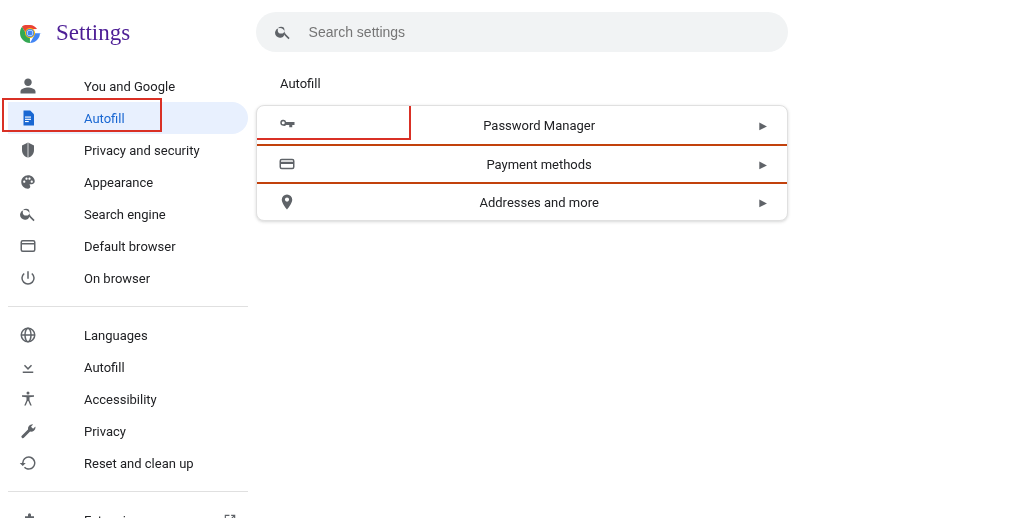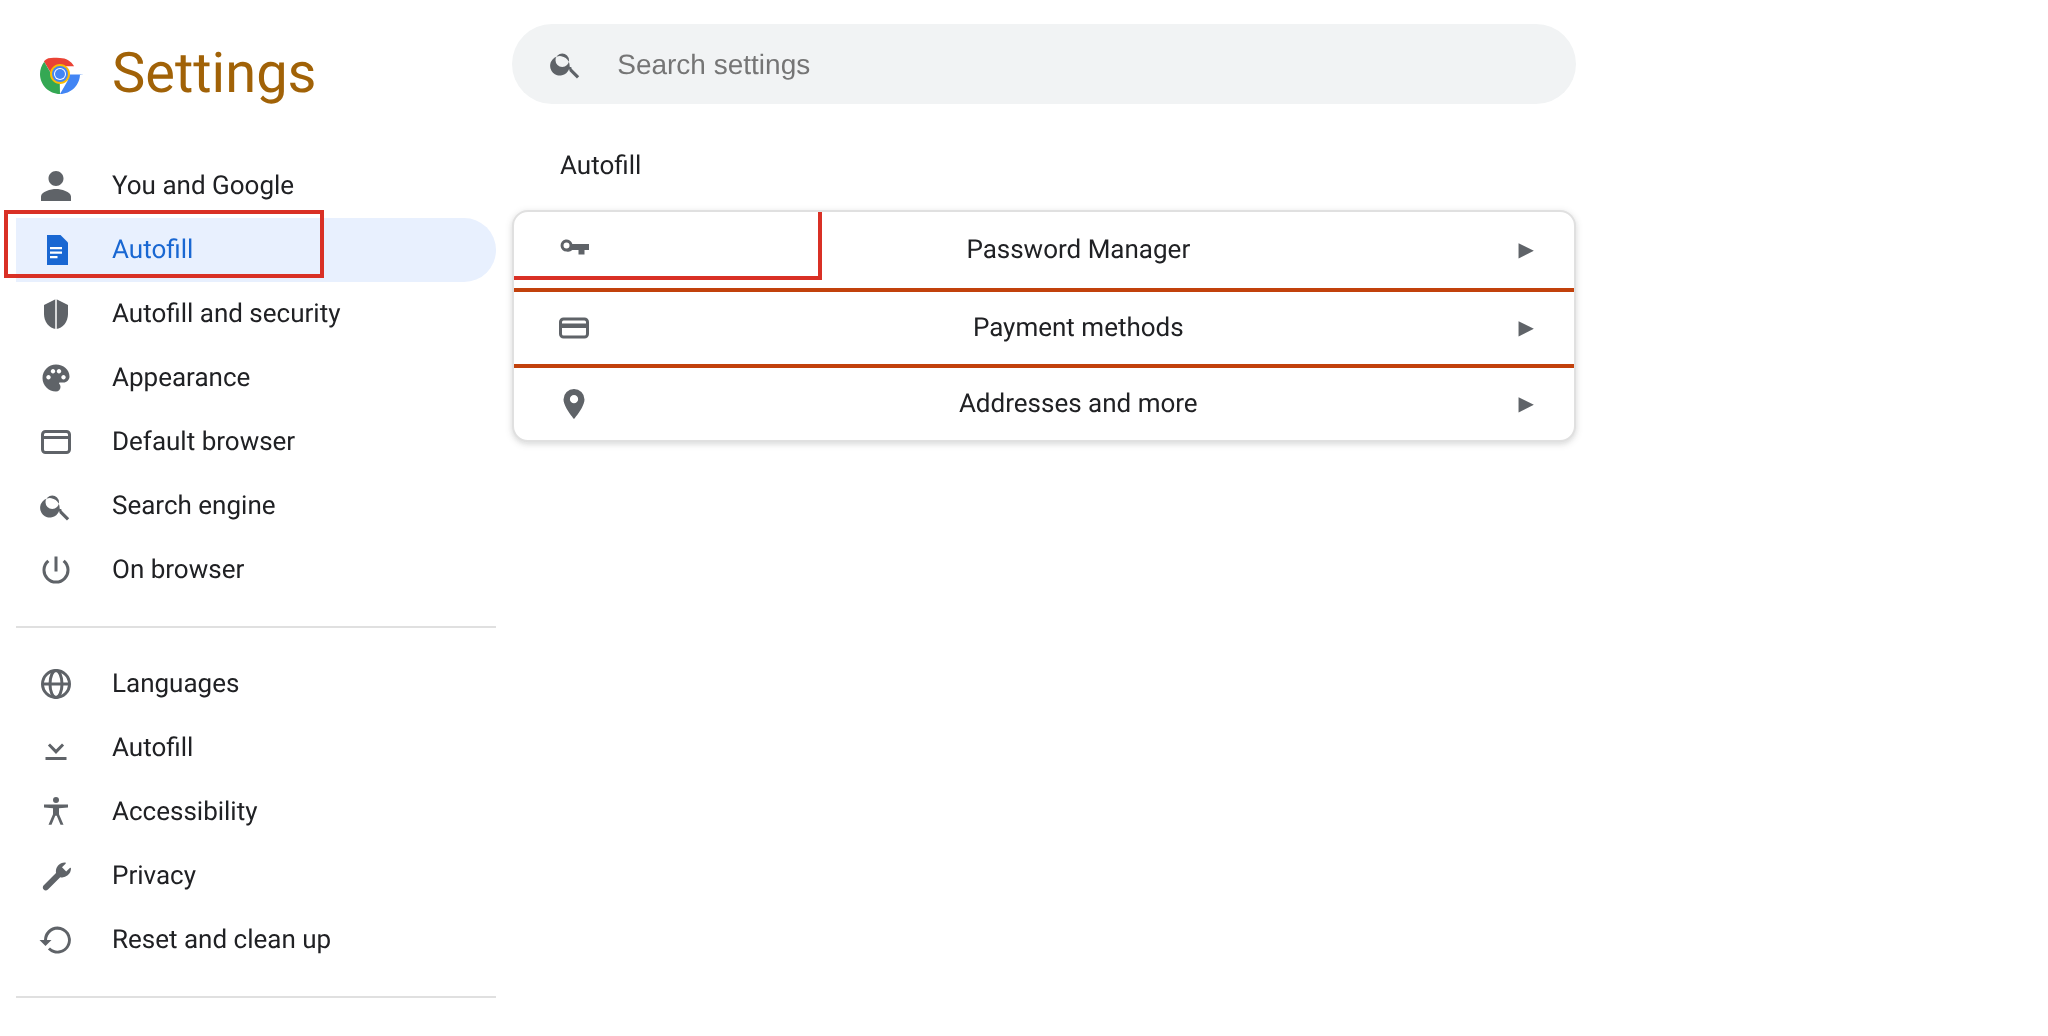--- a/index.html
+++ b/index.html
@@ -22,42 +22,44 @@
       display: flex;
       align-items: center;
       padding: 4px 10px 20px 10px;
     }
     .chrome-logo {
       width: 24px;
       height: 24px;
       margin-right: 14px;
     }
     .header-title {
-      font-size: 28px;
+      font-size: 23px;
       font-weight: 400;
-      color: #a16207;
+      color: #4c1d95;
+      font-family: Liberation Serif, serif;
     }
     .nav-section {
       padding: 4px 0;
     }
     .nav-divider {
       border: none;
       border-top: 1px solid #e0e0e0;
       margin: 8px 0;
     }
     .nav-item {
       display: flex;
       align-items: center;
       height: 32px;
       padding: 0 10px;
       border-radius: 0 16px 16px 0;
       cursor: pointer;
       color: #202124;
       font-size: 13px;
       position: relative;
+      gap: 28px;
     }
     .nav-item .nav-icon {
       width: 20px;
       height: 20px;
       margin-right: 18px;
       display: flex;
       align-items: center;
       justify-content: center;
       color: #5f6368;
       fill: #5f6368;
@@ -207,49 +209,49 @@
         <span class="red-box" style="left:-6px; top:-4px; width:160px; height:34px;"></span>
       </div>
 
       <div class="nav-item">
         <span class="nav-icon">
           <svg viewBox="0 0 24 24" width="18" height="18">
               <path d="M12 2l8 4v6c0 5-3.4 9.7-8 10-4.6-.3-8-5-8-10V6l8-4z"></path>
               <path d="M12 2v20" fill="none" stroke="#fff" stroke-width="1"></path>
             </svg>
         </span>
-        <span class="nav-label">Autofill and security</span>
+        <span class="nav-label">Privacy and security</span>
       </div>
 
       <div class="nav-item">
         <span class="nav-icon">
           <svg viewBox="0 0 24 24" width="18" height="18">
               <path d="M12 3C7 3 3 7 3 12s4 9 9 9c1.7 0 3-1.3 3-3 0-.8-.3-1.5-.8-2-.3-.3-.2-.8.2-1H17c2.2 0 4-1.8 4-4 0-4.4-4-8-9-8zM7 13c-.8 0-1.5-.7-1.5-1.5S6.2 10 7 10s1.5.7 1.5 1.5S7.8 13 7 13zm3-4c-.8 0-1.5-.7-1.5-1.5S9.2 6 10 6s1.5.7 1.5 1.5S10.8 9 10 9zm4 0c-.8 0-1.5-.7-1.5-1.5S13.2 6 14 6s1.5.7 1.5 1.5S14.8 9 14 9zm3 4c-.8 0-1.5-.7-1.5-1.5S16.2 10 17 10s1.5.7 1.5 1.5S17.8 13 17 13z"></path>
             </svg>
         </span>
         <span class="nav-label">Appearance</span>
+      </div>
+
+      <div class="nav-item">
+        <span class="nav-icon">
+          <svg viewBox="0 0 24 24" width="18" height="18">
+              <path d="M15.5 14h-.8l-.3-.3A6.5 6.5 0 1 0 14 15.5l.3.3v.8l5 5 1.5-1.5-5-5zm-6 0A4.5 4.5 0 1 1 14 9.5 4.5 4.5 0 0 1 9.5 14z"></path>
+            </svg>
+        </span>
+        <span class="nav-label">Search engine</span>
       </div>
 
       <div class="nav-item">
         <span class="nav-icon">
           <svg viewBox="0 0 24 24" width="18" height="18">
               <rect x="3" y="5" width="18" height="14" rx="2" fill="none" stroke="#5f6368" stroke-width="2"></rect>
               <line x1="3" y1="9" x2="21" y2="9" stroke="#5f6368" stroke-width="2"></line>
             </svg>
         </span>
         <span class="nav-label">Default browser</span>
-      </div>
-
-      <div class="nav-item">
-        <span class="nav-icon">
-          <svg viewBox="0 0 24 24" width="18" height="18">
-              <path d="M15.5 14h-.8l-.3-.3A6.5 6.5 0 1 0 14 15.5l.3.3v.8l5 5 1.5-1.5-5-5zm-6 0A4.5 4.5 0 1 1 14 9.5 4.5 4.5 0 0 1 9.5 14z"></path>
-            </svg>
-        </span>
-        <span class="nav-label">Search engine</span>
       </div>
 
       <div class="nav-item">
         <span class="nav-icon">
           <svg viewBox="0 0 24 24" width="18" height="18">
               <path d="M13 3h-2v10h2V3zm4.8 2.2l-1.4 1.4A7 7 0 1 1 7.6 6.6L6.2 5.2a9 9 0 1 0 11.6 0z"></path>
             </svg>
         </span>
         <span class="nav-label">On browser</span>
       </div>

